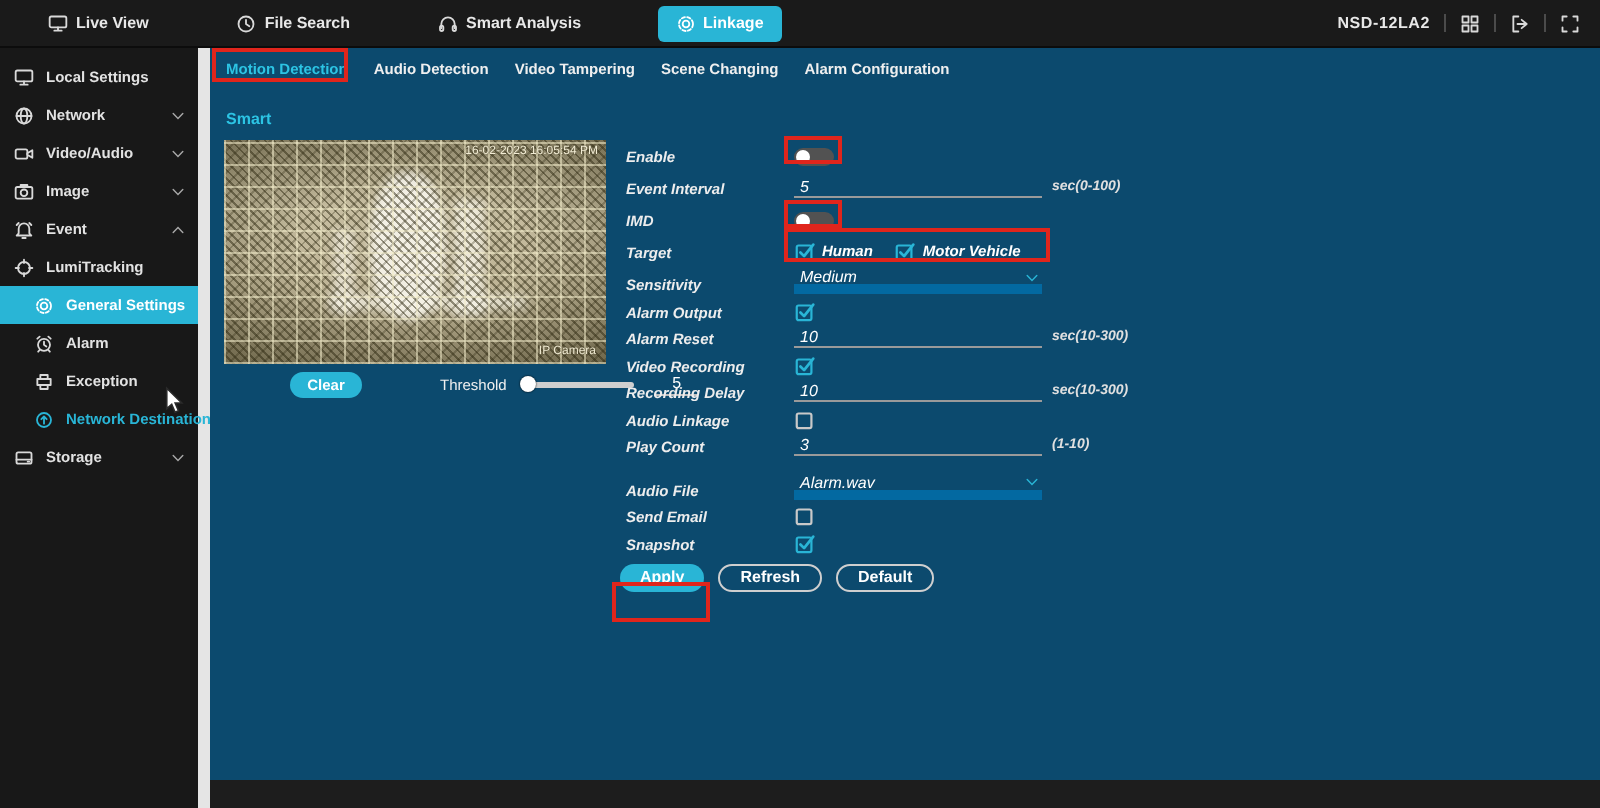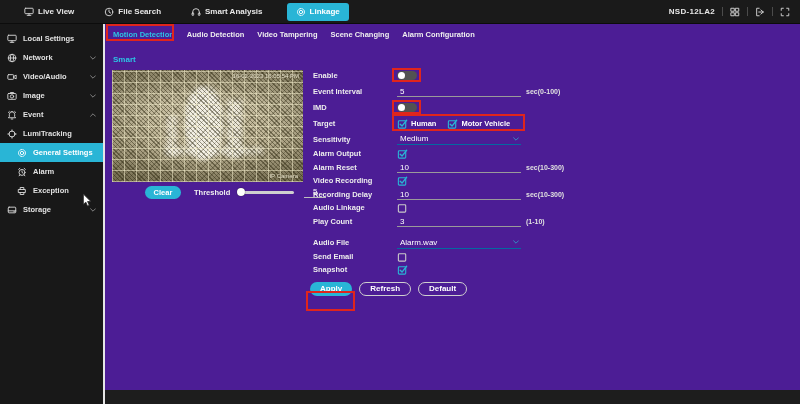--- a/index.html
+++ b/index.html
@@ -5,43 +5,43 @@
   html,body{margin:0;padding:0;background:#101010;}
   *{box-sizing:border-box;}
   .screen{position:relative;width:800px;height:404px;background:#1d1d1d;overflow:hidden;
     font-family:"Liberation Sans",sans-serif;color:#e6e6e6;-webkit-font-smoothing:antialiased;}
 
   
   .topbar{position:absolute;left:0;top:0;width:800px;height:24px;background:#1a1a1a;
     display:flex;align-items:center;border-bottom:1px solid #0c0c0c;}
   .brand{display:flex;align-items:center;gap:5px;padding-left:10px;width:105px;flex:none;}
   .brand-text{font-size:11px;font-weight:700;letter-spacing:1px;color:#fff;}
-  .topnav{display:flex;align-items:center;gap:18px;margin-left:18px;}
+  .topnav{display:flex;align-items:center;gap:32px;margin-left:18px;}
   .nav-item{display:flex;align-items:center;gap:4px;font-size:8px;font-weight:700;color:#e8e8e8;height:18px;padding:0 6px;}
   .nav-item.active{background:#29b5d6;border-radius:3px;padding:0 9px;color:#fff;}
   .topbar-right{margin-left:auto;display:flex;align-items:center;gap:7px;padding-right:10px;}
   .device-name{font-size:8px;font-weight:700;color:#e8e8e8;letter-spacing:.3px;}
   .vsep{width:1px;height:9px;background:#4b4b4b;}
 
   
-  .sidebar{position:absolute;left:0;top:24px;width:105px;height:380px;background:#181818;padding-top:5px;border-right:2px solid #e5e5e5;}
+  .sidebar{position:absolute;left:0;top:24px;width:105px;height:380px;background:#181818;padding-top:5px;border-right:6px solid #e5e5e5;}
   .side-item{display:flex;align-items:center;gap:6px;height:19px;padding:0 7px;font-size:7.5px;font-weight:700;color:#e2e2e2;}
   .side-item .lbl{flex:1;white-space:nowrap;}
   .side-item.sub{padding-left:17px;}
   .side-item.active{background:#29b5d6;color:#fff;}
   .side-item.nd{color:#29b5d6;}
   svg.ic{width:10px;height:10px;flex:none;}
   .ic *{fill:none;stroke:#d9d9d9;stroke-width:1.1;stroke-linecap:round;stroke-linejoin:round;}
   .active .ic *{stroke:#fff;}
   .nd .ic *{stroke:#29b5d6;}
   svg.chev{width:6px;height:4px;flex:none;}
   .chev path{fill:none;stroke:#a8a8a8;stroke-width:1.2;stroke-linecap:round;}
 
   
-  .content{position:absolute;left:105px;top:24px;width:695px;height:366px;background:#4c1d95;}
+  .content{position:absolute;left:105px;top:24px;width:695px;height:366px;background:#0c4a6e;}
   .tabs{display:flex;gap:13px;padding:6px 0 0 8px;}
   .tab{font-size:7.5px;font-weight:700;color:#efefef;white-space:nowrap;}
   .tab.active{color:#2cc4e4;}
   .area-title{position:absolute;left:8px;top:31px;font-size:8px;font-weight:700;color:#2cc4e4;}
 
   
   .preview{position:absolute;left:7px;top:46px;width:191px;height:112px;overflow:hidden;
     background:linear-gradient(180deg,#a89f82 0%,#c6bda0 30%,#beb496 65%,#968d70 100%);}
   .shape{position:absolute;filter:blur(2px);}
   .plume{left:38%;top:14%;width:20%;height:66%;background:rgba(250,248,240,.85);border-radius:45%;}
@@ -55,35 +55,35 @@
   .gridlines{position:absolute;inset:0;background:
     repeating-linear-gradient(90deg,rgba(242,236,202,.55) 0 1px,transparent 1px 12px),
     repeating-linear-gradient(0deg,rgba(242,236,202,.55) 0 1px,transparent 1px 11px);}
   .timestamp{position:absolute;right:4px;top:3px;font-size:6px;color:#f2ecd4;text-shadow:0 0 1px #4a452d;z-index:3;}
   .watermark{position:absolute;right:5px;bottom:3px;font-size:6px;color:#efe9d0;text-shadow:0 0 1px #4a452d;z-index:3;}
 
   
   .tools{position:absolute;left:7px;top:161px;height:14px;display:flex;align-items:center;padding-left:33px;}
   .clear-btn{width:36px;height:13px;border-radius:7px;background:#29b5d6;color:#fff;
     font-size:7.5px;font-weight:700;display:flex;align-items:center;justify-content:center;}
-  .th-label{margin-left:13px;font-size:7.5px;font-weight:700;color:#f0f0f0;}
+  .th-label{margin-left:39px;font-size:7.5px;font-weight:400;color:#f0f0f0;}
   .slider{margin-left:8px;width:56px;height:3px;background:#cfcfcf;border-radius:2px;position:relative;}
   .slider .knob2{position:absolute;left:-1px;top:-2.5px;width:8px;height:8px;border-radius:50%;background:#fff;box-shadow:0 0 1px #000;}
   .th-value{margin-left:10px;width:22px;text-align:center;font-size:8px;color:#fff;border-bottom:1px solid #bdbdbd;padding-bottom:1px;}
 
   
   .form{position:absolute;left:313px;top:67px;width:310px;}
-  .frow{display:flex;align-items:center;height:16px;}
+  .frow{display:flex;align-items:flex-end;height:16px;font-style:italic;}
   .frow.c{height:13.5px;}
   .fspacer{height:8px;}
   .flabel{width:84px;flex:none;font-size:7.5px;font-weight:700;color:#ededed;white-space:nowrap;}
   .fctrl{display:flex;align-items:center;}
   .fsuffix{margin-left:5px;font-size:7px;font-weight:700;color:#e0e0e0;white-space:nowrap;}
   .uinput{width:124px;height:12px;border-bottom:1px solid #9a9a9a;font-size:8px;color:#fff;padding-left:3px;display:inline-flex;align-items:flex-end;}
-  .select{width:124px;height:12px;border-bottom:1px solid #0369a1;display:inline-flex;align-items:center;justify-content:space-between;font-size:8px;color:#fff;padding:0 2px 0 3px;}
+  .select{width:124px;height:12px;border-bottom:5px solid #0369a1;display:inline-flex;align-items:center;justify-content:space-between;font-size:8px;color:#fff;padding:0 2px 0 3px;}
   .select .chev path{stroke:#29b5d6;}
   .toggle{width:20px;height:9px;border-radius:5px;background:#525252;position:relative;display:inline-block;}
   .toggle .knob{position:absolute;left:1px;top:1px;width:7px;height:7px;border-radius:50%;background:#fff;}
   .cb{display:inline-flex;}
   .cb svg{width:11px;height:11px;}
   .cb rect{fill:none;stroke:#29b5d6;stroke-width:1.2;}
   .cb path{fill:none;stroke:#29b5d6;stroke-width:1.5;stroke-linecap:round;stroke-linejoin:round;}
   .cb.un rect{stroke:#c9c9c9;}
   .opt{display:flex;align-items:center;margin-right:11px;}
   .opt .olabel{margin-left:3px;font-size:7.5px;font-weight:700;color:#fff;white-space:nowrap;}
@@ -229,20 +229,27 @@
         </svg>
       <span class="lbl">Alarm</span>
     </div>
     <div class="side-item sub">
       <svg class="ic" viewBox="0 0 12 12">
           <rect x="2" y="4.2" width="8" height="3.6"></rect>
           <path d="M3.8 4.2V1.8h4.4v2.4M3.8 7.8v2.4h4.4V7.8"></path>
         </svg>
       <span class="lbl">Exception</span>
     </div>
+    <div class="side-item sub nd">
+      <svg class="ic" viewBox="0 0 12 12">
+          <circle cx="6" cy="6" r="4.2"></circle>
+          <path d="M6 8.2V4M4.4 5.5L6 3.9l1.6 1.6"></path>
+        </svg>
+      <span class="lbl">Network Destination</span>
+    </div>
     <div class="side-item">
       <svg class="ic" viewBox="0 0 12 12">
           <rect x="1.5" y="2.6" width="9" height="6.8" rx="1"></rect>
           <path d="M1.5 7h9"></path>
           <path d="M8.2 8.2h.9"></path>
         </svg>
       <span class="lbl">Storage</span>
       <svg class="chev" viewBox="0 0 10 6">
           <path d="M1 1l4 4 4-4"></path>
         </svg>

